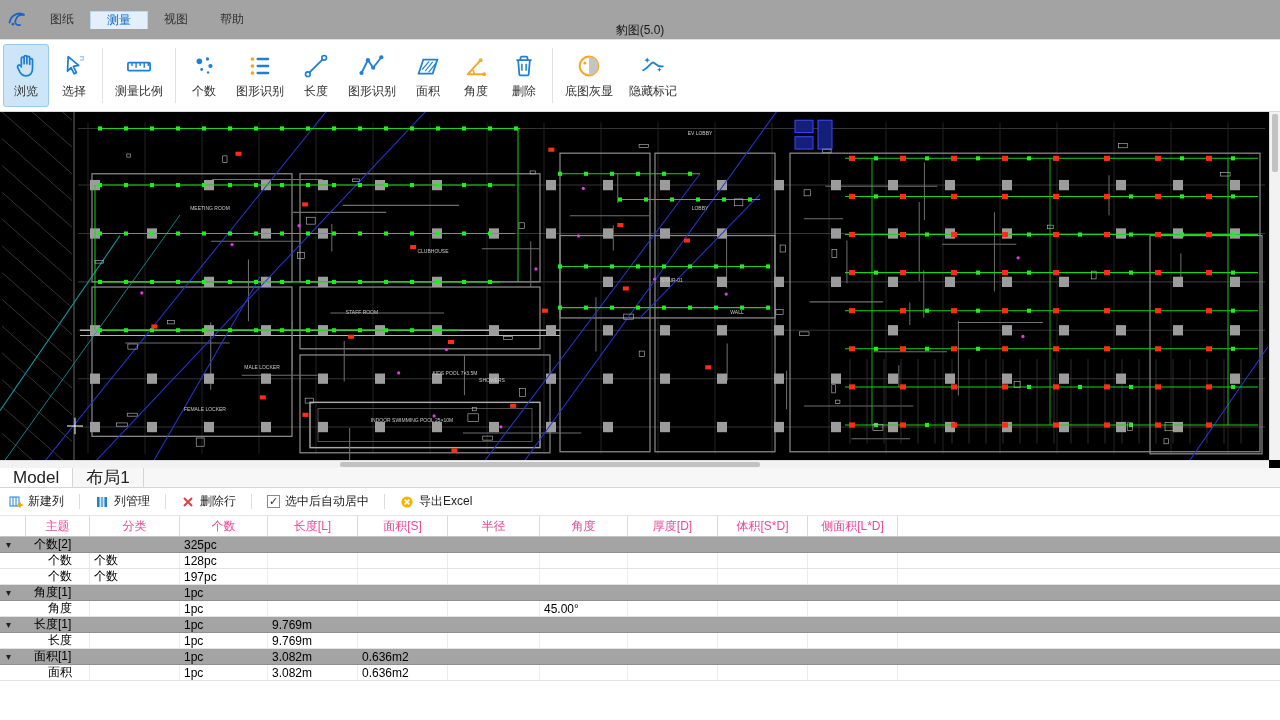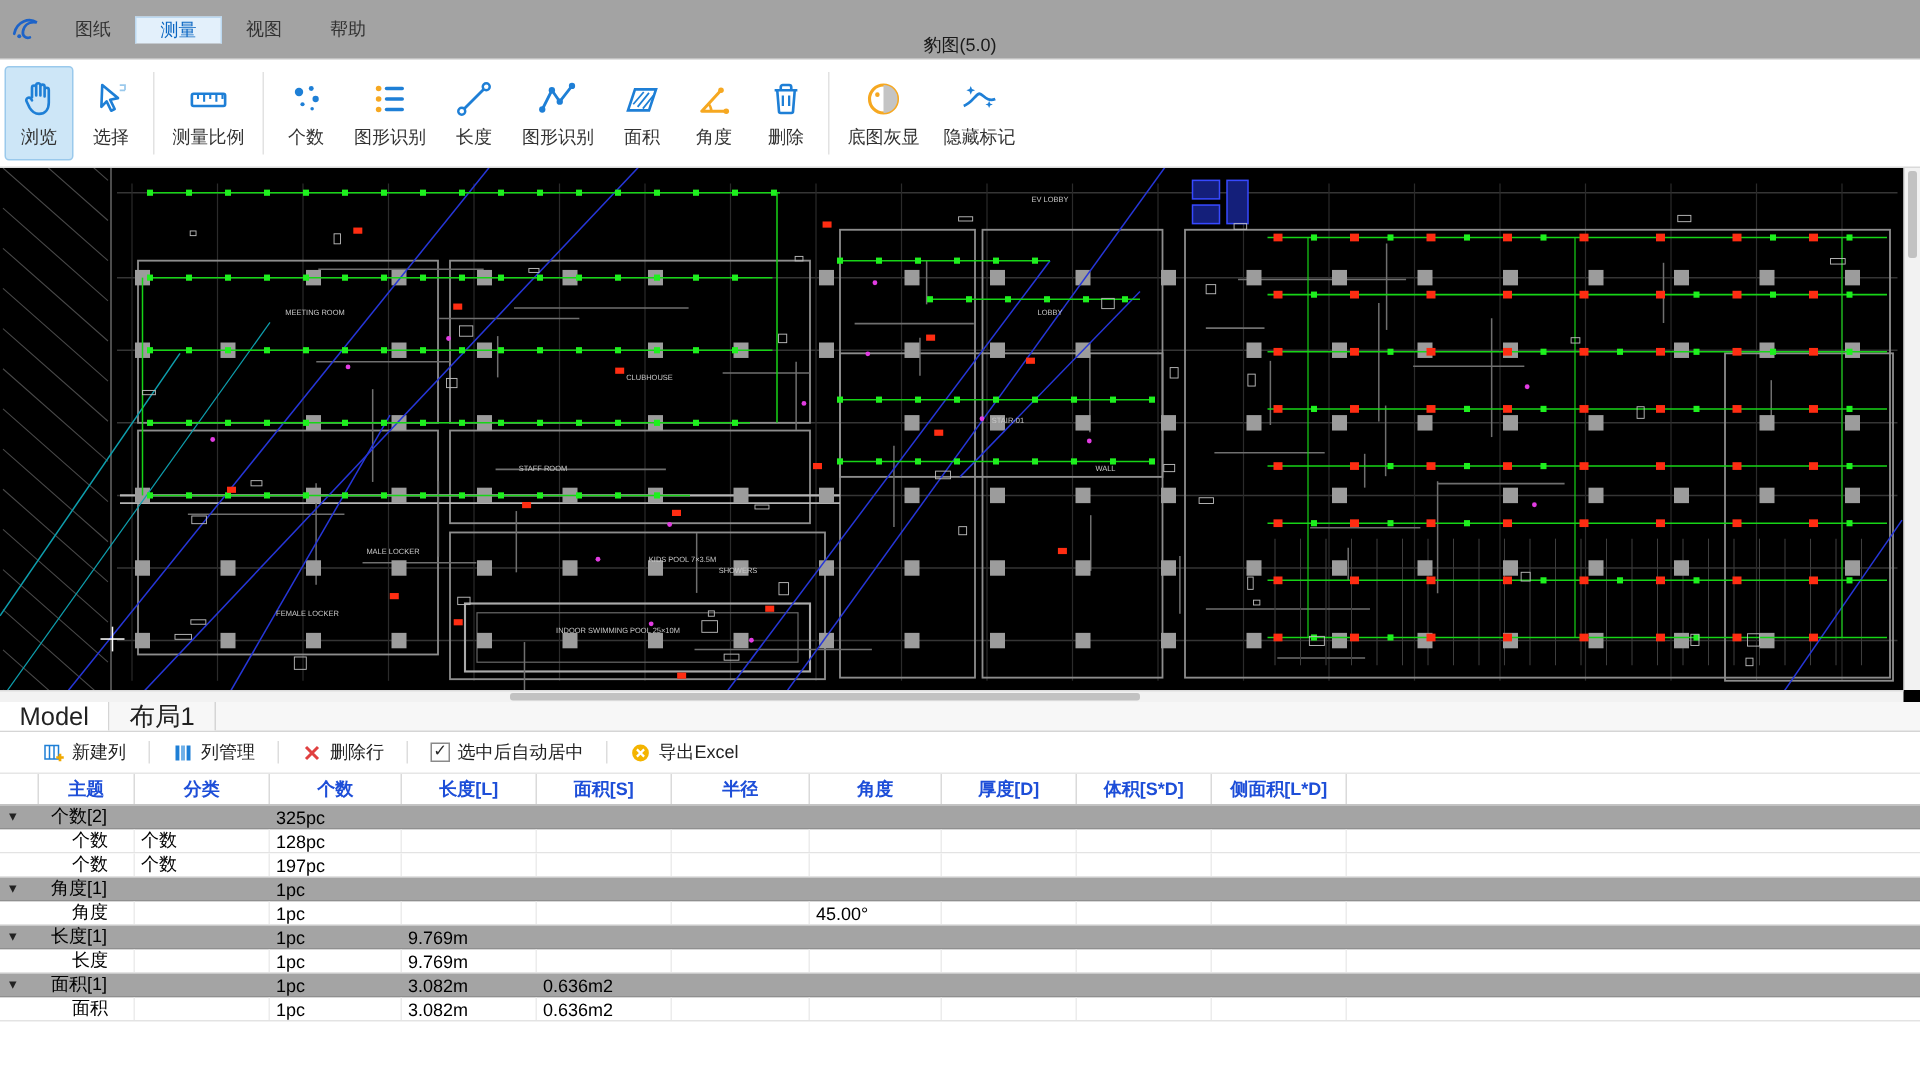--- a/index.html
+++ b/index.html
@@ -36,30 +36,30 @@
 
   
   .modeltabs { height:20px; background:#f7f7f7; border-bottom:1px solid #d5d5d5; display:flex; align-items:stretch; font-size:17px; flex:none; }
   .modeltab { padding:0 13px; display:flex; align-items:center; color:#222; border-right:1px solid #d5d5d5; background:#f7f7f7; }
   .modeltab.active { background:#ffffff; }
 
   
   .panel { height:232px; background:#fff; display:flex; flex-direction:column; flex:none; }
   .panel-tabrow { height:18px; background:#f4f4f4; border-bottom:1px solid #d8d8d8; display:flex; align-items:stretch; flex:none; }
   .panel-tab { padding:0 14px; font-size:11px; color:#222; background:#fff; border-right:1px solid #d8d8d8; display:flex; align-items:center; }
-  .panel-toolbar { height:28px; display:flex; align-items:center; gap:6px; padding:0 24px; font-size:12px; color:#222; border-bottom:1px solid #e6e6e6; flex:none; }
+  .panel-toolbar { height:28px; display:flex; align-items:center; gap:6px; padding:0 4px; font-size:12px; color:#222; border-bottom:1px solid #e6e6e6; flex:none; }
   .tb-item { display:flex; align-items:center; gap:5px; padding:2px 5px; border-radius:2px; }
   .tb-item svg { width:14px; height:14px; }
   .tb-sep { width:1px; height:15px; background:#ddd; margin:0 4px; }
   .checkbox { width:13px; height:13px; border:1px solid #8a8a8a; background:#fff; display:flex; align-items:center; justify-content:center; font-size:11px; color:#2a2a2a; line-height:1; }
 
   
   .grid { flex:1; overflow:hidden; font-size:12px; background:#fff; }
   .grid-header { display:flex; height:21px; border-bottom:1px solid #c4c4c4; background:#fff; }
-  .gh-cell { display:flex; align-items:center; justify-content:center; border-right:1px solid #dadada; color:#1d4ed8; white-space:nowrap; overflow:hidden; flex:none;font-weight:bold; }
+  .gh-cell { display:flex; align-items:center; justify-content:center; border-right:1px solid #dadada; color:#ec4899; white-space:nowrap; overflow:hidden; flex:none; }
   .grid-row { display:flex; height:16px; border-bottom:1px solid #e3e3e3; background:#fff; }
   .grid-row.group { background:#a4a4a4; border-bottom:1px solid #8f8f8f; }
   .gr-cell { display:flex; align-items:center; padding:0 4px; overflow:hidden; white-space:nowrap; color:#000; flex:none; border-right:1px solid #ececec; }
   .grid-row.group .gr-cell { border-right-color:transparent; }
   .gr-cell.arrow { justify-content:flex-start; padding-left:6px; font-size:10px; color:#222; border-right-color:transparent; }
   .gr-cell.topic-group { padding-left:8px; }
   .gr-cell.topic-child { padding-left:22px; }
 
   
   .watermark { position:absolute; right:10px; bottom:2px; text-align:right; pointer-events:none; }

